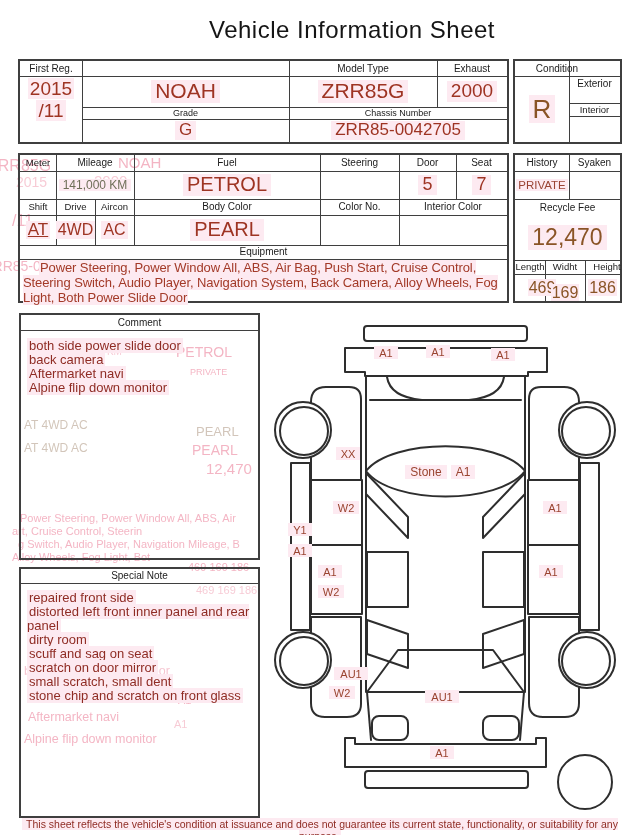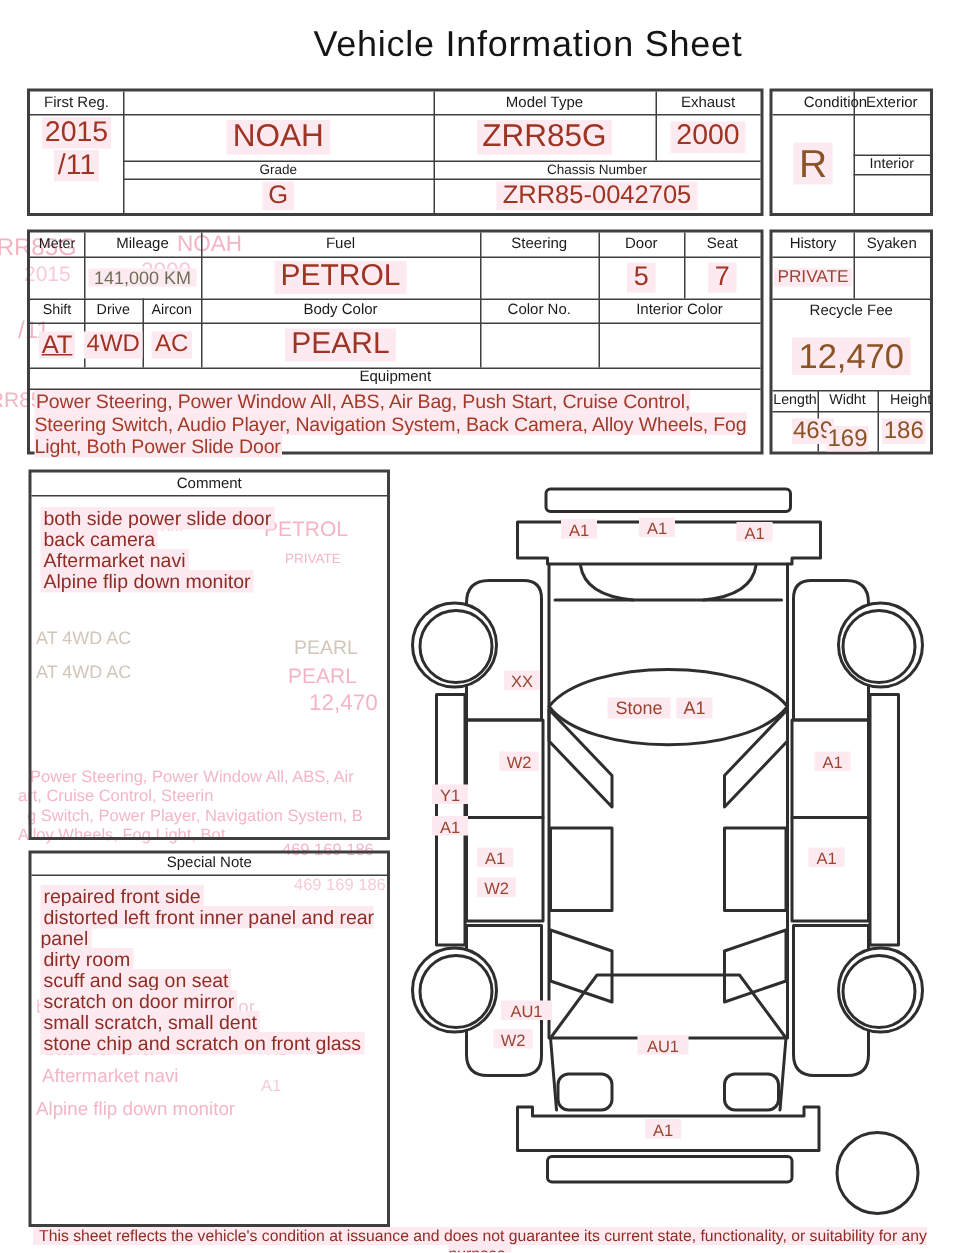--- a/index.html
+++ b/index.html
@@ -41,21 +41,21 @@
     <div class="ghost" style="left:176px;top:345px;font-size:14px;">PETROL</div>
     <div class="ghost" style="left:190px;top:368px;font-size:9px;">PRIVATE</div>
     <div class="ghost" style="left:68px;top:347px;font-size:10px;opacity:.6;">141,000 KM</div>
     <div class="ghost gray" style="left:24px;top:419px;font-size:12px;">AT  4WD  AC</div>
     <div class="ghost gray" style="left:24px;top:442px;font-size:12px;">AT  4WD  AC</div>
     <div class="ghost gray" style="left:196px;top:425px;font-size:13px;">PEARL</div>
     <div class="ghost" style="left:192px;top:443px;font-size:14px;">PEARL</div>
     <div class="ghost" style="left:206px;top:461px;font-size:15px;">12,470</div>
     <div class="ghost" style="left:20px;top:513px;font-size:11px;">Power Steering, Power Window  All, ABS, Air</div>
     <div class="ghost" style="left:12px;top:526px;font-size:11px;">art, Cruise Control, Steerin</div>
-    <div class="ghost" style="left:18px;top:539px;font-size:11px;">g Switch, Power Player, Navigation System, B</div>
+    <div class="ghost" style="left:18px;top:539px;font-size:11px;">g Switch, Audio Player, Navigation Mileage, B</div>
     <div class="ghost" style="left:12px;top:552px;font-size:11px;">Alloy Wheels, Fog Light, Bot</div>
     <div class="ghost" style="left:188px;top:562px;font-size:11px;">469  169  186</div>
     <div class="ghost" style="left:196px;top:585px;font-size:11px;opacity:.6;">469  169  186</div>
     <div class="ghost" style="left:24px;top:665px;font-size:12.5px;opacity:.65;">both side power slide door</div>
     <div class="ghost" style="left:30px;top:693px;font-size:12.5px;">back camera</div>
     <div class="ghost" style="left:178px;top:695px;font-size:11px;">A1</div>
     <div class="ghost" style="left:28px;top:711px;font-size:12.5px;">Aftermarket navi</div>
     <div class="ghost" style="left:174px;top:719px;font-size:11px;opacity:.6;">A1</div>
     <div class="ghost" style="left:24px;top:733px;font-size:12.5px;">Alpine flip down monitor</div>
   </div>
@@ -94,21 +94,21 @@
         <span class="vhl">ZRR85-0042705</span>
       </div>
   </div>
 
   <div class="blk" style="left:513px;top:59px;width:109px;height:85px;">
     <div class="vl" style="left:54px;top:0;height:81px;"></div>
     <div class="hline" style="left:0;top:15px;width:105px;"></div>
     <div class="hline" style="left:54px;top:42px;width:51px;"></div>
     <div class="hline" style="left:54px;top:55px;width:51px;"></div>
     <div class="abs hdr" style="left:0;top:1px;width:54px;height:14px;margin-left:15px;">Condition</div>
-    <div class="abs hdr" style="left:54px;top:1px;width:51px;height:14px;">Exterior</div>
+    <div class="abs hdr" style="left:54px;top:16px;width:51px;height:14px;">Exterior</div>
     <div class="abs cell brown" style="left:0;top:15px;width:54px;height:66px;font-size:26px;">
         <span class="vhl">R</span>
       </div>
     <div class="abs cell" style="left:54px;top:16px;width:51px;height:26px;"></div>
     <div class="abs hdr" style="left:54px;top:43px;width:51px;height:12px;font-size:9.5px;">Interior</div>
     <div class="abs cell" style="left:54px;top:56px;width:51px;height:25px;"></div>
   </div>
 
   <div class="blk" style="left:18px;top:153px;width:491px;height:150px;">
     <div class="hline" style="left:0;top:16px;width:487px;"></div>
@@ -161,21 +161,21 @@
     <div class="abs cell red" style="left:75px;top:60px;width:39px;height:30px;font-size:16px;">
         <span class="vhl" style="padding:0 2px;">AC</span>
       </div>
     <div class="abs cell red" style="left:114px;top:60px;width:186px;height:30px;font-size:20px;">
         <span class="vhl">PEARL</span>
       </div>
     <div class="abs cell" style="left:300px;top:60px;width:79px;height:30px;"></div>
     <div class="abs cell" style="left:379px;top:60px;width:108px;height:30px;"></div>
     <div class="abs hdr" style="left:0;top:91px;width:487px;height:12px;">Equipment</div>
     <div class="abs" style="left:3px;top:105px;width:481px;height:44px;font-size:13px;line-height:15px;color:#a33a28;letter-spacing:-0.1px;">
-      <span class="vhl" style="white-space:normal;padding:0 1px;">Power Steering, Power Window  All, ABS, Air Bag, Push Start, Cruise Control, Steering Switch, Audio Player, Navigation System, Back Camera, Alloy Wheels, Fog Light, Both Power Slide Door</span>
+      <span class="vhl" style="white-space:normal;padding:0 1px;margin-left:16px;">Power Steering, Power Window  All, ABS, Air Bag, Push Start, Cruise Control, Steering Switch, Audio Player, Navigation System, Back Camera, Alloy Wheels, Fog Light, Both Power Slide Door</span>
     </div>
   </div>
 
   <div class="blk" style="left:513px;top:153px;width:109px;height:150px;">
     <div class="vl" style="left:54px;top:0;height:44px;"></div>
     <div class="hline" style="left:0;top:16px;width:105px;"></div>
     <div class="hline" style="left:0;top:44px;width:105px;"></div>
     <div class="hline" style="left:0;top:105px;width:105px;"></div>
     <div class="hline" style="left:0;top:119px;width:105px;"></div>
     <div class="vl" style="left:30px;top:105px;height:41px;"></div>

